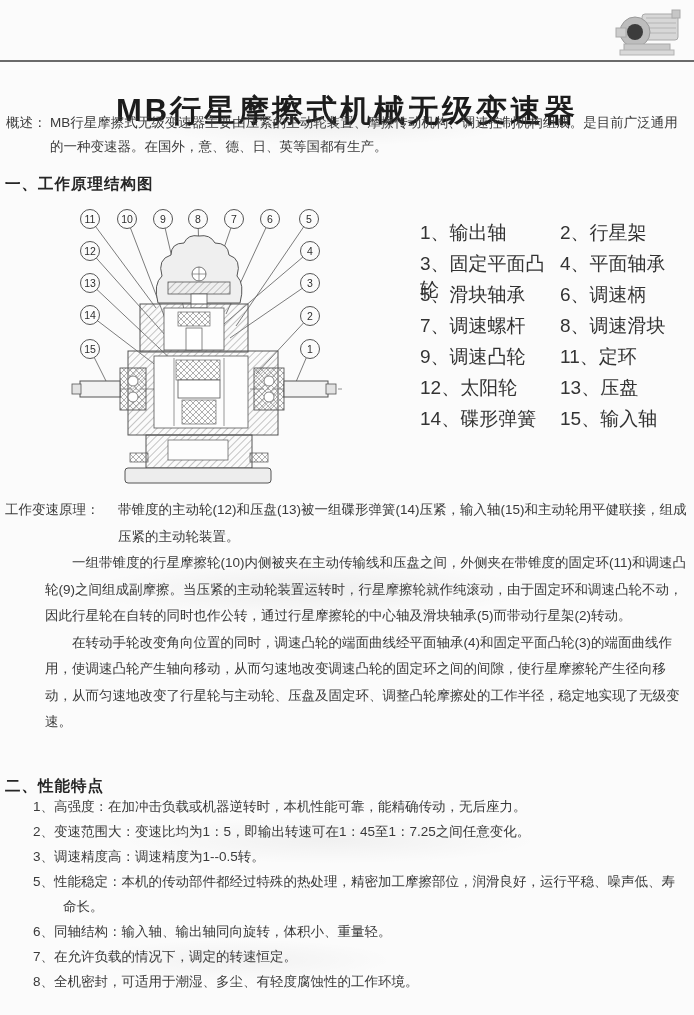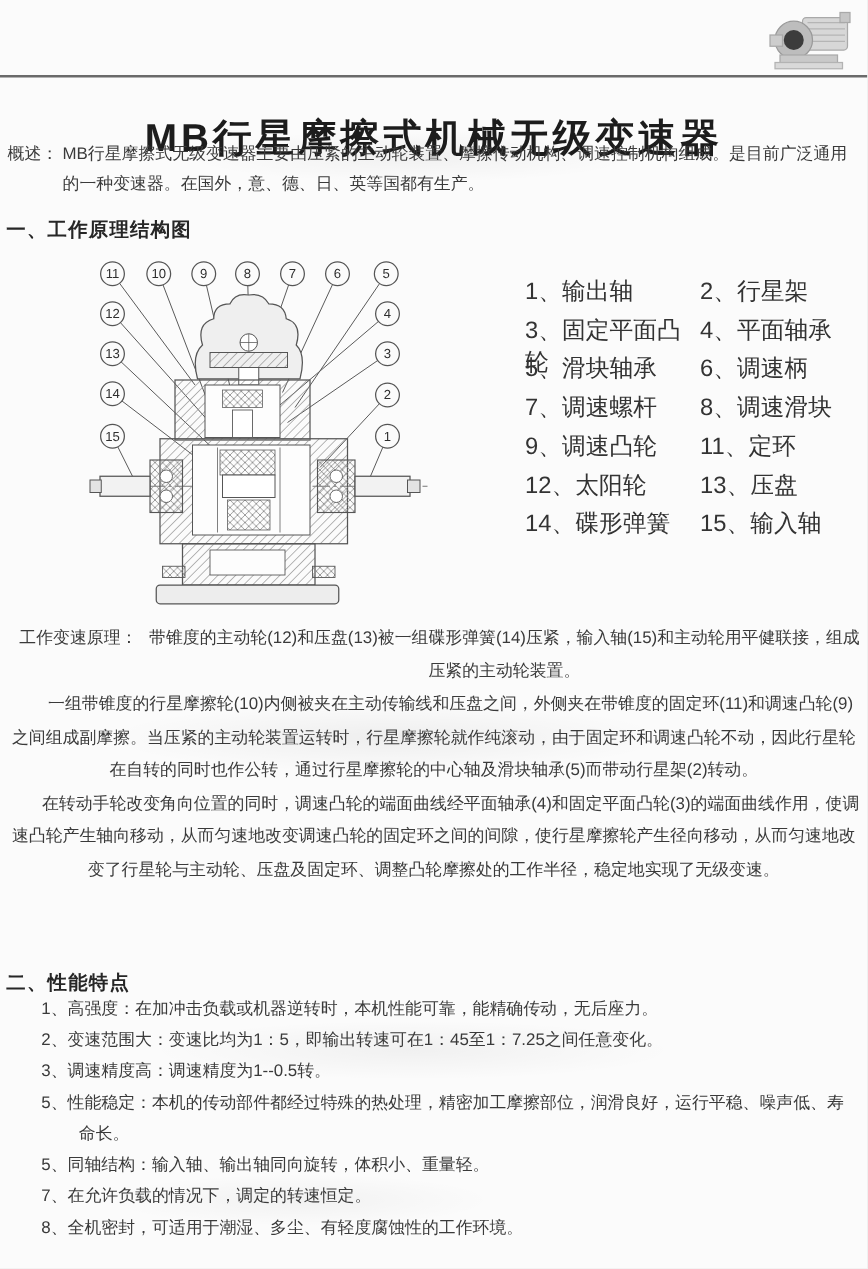--- a/index.html
+++ b/index.html
@@ -39,25 +39,25 @@
   .sec1 { top:174px; }
   .sec2 { top:776px; }
   .diagram { position:absolute; top:196px; left:28px; width:362px; height:300px; }
   .parts {
     position:absolute; top:220px; left:420px; width:270px;
     display:grid; grid-template-columns:140px auto; grid-auto-rows:31px;
     font-size:19px; color:#333;
   }
   .principle {
     position:absolute; top:497px; left:5px; width:684px;
-    font-size:13.5px; line-height:26.5px;text-align:center;
+    font-size:13.5px; line-height:26.5px;
   }
   .principle .p1 { padding-left:113px; text-indent:-113px; }
   .principle .p1 .lbl { display:inline-block; width:113px; text-indent:0; }
-  .principle .pp { text-indent:2em; }
+  .principle .pp { text-indent:2em;margin-left:40px; }
   .features {
     position:absolute; top:794px; left:33px; width:650px;
     font-size:13.5px; line-height:25px; list-style:none;
   }
   .features li { padding-left:30px; text-indent:-30px; }
   svg text { font-family:"Liberation Sans", sans-serif; }
 </style>
 </head>
 <body>
 
@@ -244,18 +244,18 @@
     <p class="pp">在转动手轮改变角向位置的同时，调速凸轮的端面曲线经平面轴承(4)和固定平面凸轮(3)的端面曲线作用，使调速凸轮产生轴向移动，从而匀速地改变调速凸轮的固定环之间的间隙，使行星摩擦轮产生径向移动，从而匀速地改变了行星轮与主动轮、压盘及固定环、调整凸轮摩擦处的工作半径，稳定地实现了无级变速。</p>
   </div>
 
   <h2 class="sec-heading sec2">二、性能特点</h2>
 
   <ul class="features">
     <li>1、高强度：在加冲击负载或机器逆转时，本机性能可靠，能精确传动，无后座力。</li>
     <li>2、变速范围大：变速比均为1：5，即输出转速可在1：45至1：7.25之间任意变化。</li>
     <li>3、调速精度高：调速精度为1--0.5转。</li>
     <li>5、性能稳定：本机的传动部件都经过特殊的热处理，精密加工摩擦部位，润滑良好，运行平稳、噪声低、寿命长。</li>
-    <li>5、同轴结构：输入轴、输出轴同向旋转，体积小、重量轻。</li>
+    <li>6、同轴结构：输入轴、输出轴同向旋转，体积小、重量轻。</li>
     <li>7、在允许负载的情况下，调定的转速恒定。</li>
     <li>8、全机密封，可适用于潮湿、多尘、有轻度腐蚀性的工作环境。</li>
   </ul>
 
 </div>
 
 </body></html>

